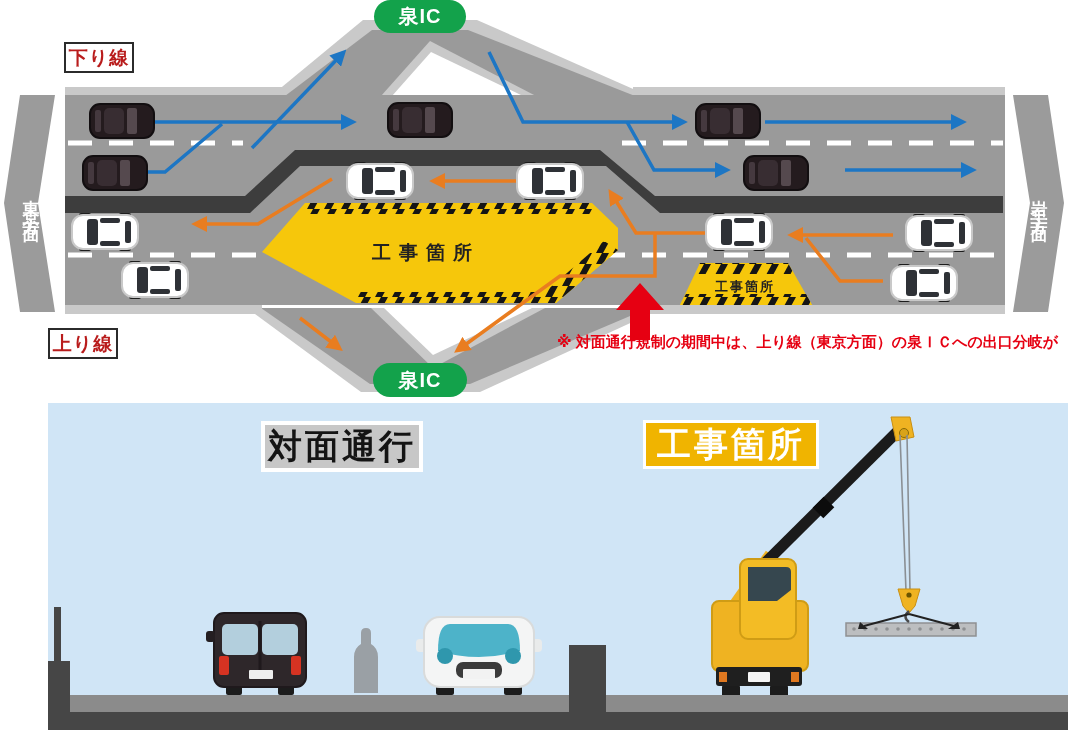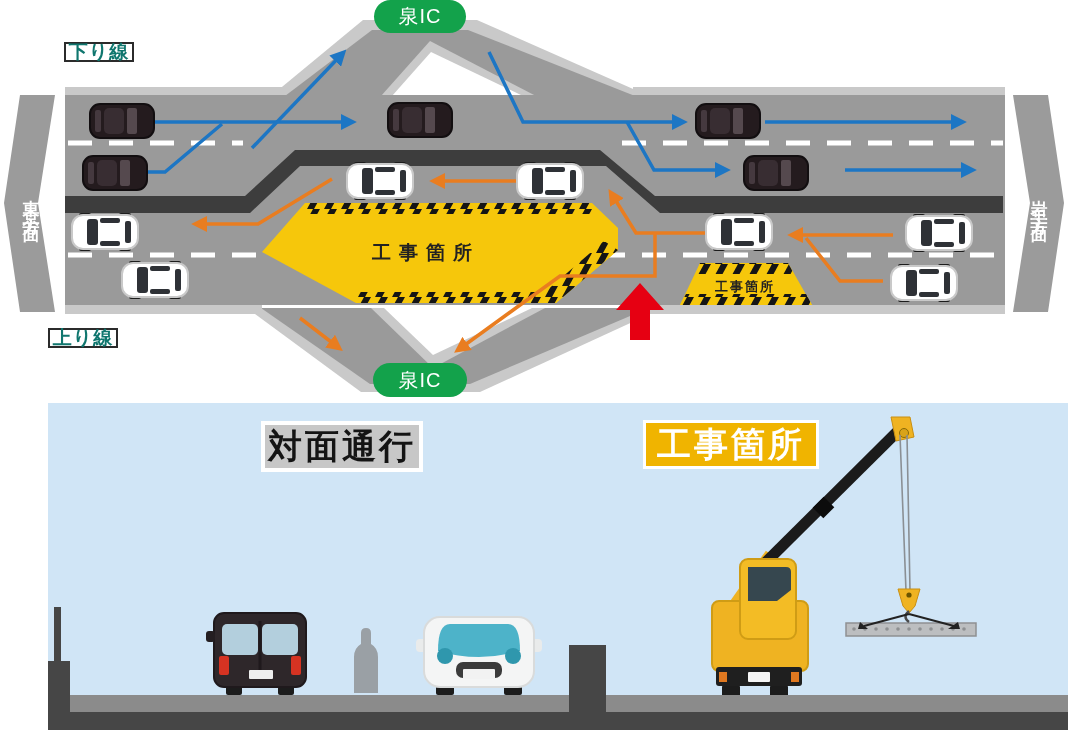--- a/index.html
+++ b/index.html
@@ -2,23 +2,23 @@
 <html><head>
 <meta charset="utf-8">
 <style>
   html,body{margin:0;padding:0;background:#fff;}
   .stage{position:relative;width:1068px;height:730px;overflow:hidden;
          font-family:"Liberation Sans","DejaVu Sans",sans-serif;}
   .top-diagram{position:absolute;left:0;top:0;width:1068px;height:403px;background:#ffffff;}
   .bottom-scene{position:absolute;left:0;top:403px;width:1068px;height:327px;background:#d0e5f6;margin-left:48px;}
   .top-diagram svg,.bottom-scene svg{position:absolute;left:0;top:0;display:block;}
   .lbl{position:absolute;box-sizing:border-box;}
-  .line-badge{width:70px;height:20px;background:#fff;border:2px solid #2b2b2b;
-      color:#0f766e;font-size:19px;font-weight:600;display:flex;align-items:center;justify-content:center;letter-spacing:1px;}
-  .ic-badge{background:#13a24b;color:#fff;border-radius:17px;font-size:20px;font-weight:400;
+  .line-badge{width:70px;height:31px;background:#fff;border:2px solid #2b2b2b;
+      color:#b91c1c;font-size:19px;font-weight:600;display:flex;align-items:center;justify-content:center;letter-spacing:1px;}
+  .ic-badge{background:#13a24b;color:#fff;border-radius:17px;font-size:20px;font-weight:700;
       display:flex;align-items:center;justify-content:center;letter-spacing:1px;}
   .dir-label{color:#fff;font-size:17px;font-weight:600;writing-mode:vertical-rl;text-orientation:upright;
       letter-spacing:9px;display:flex;align-items:center;justify-content:center;}
   .zone-label{color:#222;font-weight:600;text-align:center;}
   .note{color:#e60012;font-weight:bold;font-size:15px;white-space:nowrap;}
   .big-sign{display:flex;align-items:center;justify-content:center;font-weight:bold;letter-spacing:3px;}
   .sign-gray{background:#c7c7c7;border:4px solid #ffffff;color:#141414;font-size:34px;}
   .sign-yellow{background:#f0b400;border:3px solid #ffffff;color:#ffffff;font-size:34px;}
 </style>
 </head>
@@ -146,20 +146,21 @@
     </svg>
 
     <div class="lbl line-badge" style="left:64px;top:42px;">下り線</div>
     <div class="lbl line-badge" style="left:48px;top:328px;">上り線</div>
     <div class="lbl ic-badge" style="left:374px;top:0;width:92px;height:33px;">泉IC</div>
     <div class="lbl ic-badge" style="left:373px;top:363px;width:94px;height:34px;">泉IC</div>
     <div class="lbl dir-label" style="left:6px;top:97px;width:50px;height:213px;">東京方面</div>
     <div class="lbl dir-label" style="left:1014px;top:97px;width:50px;height:213px;">岩手方面</div>
     <div class="lbl zone-label" style="left:341px;top:240px;width:170px;font-size:19px;letter-spacing:8px;">工事箇所</div>
     <div class="lbl zone-label" style="left:701px;top:278px;width:88px;font-size:13px;letter-spacing:2px;">工事箇所</div>
+    <div class="lbl note" style="left:557px;top:333px;">※ 対面通行規制の期間中は、上り線（東京方面）の泉ＩＣへの出口分岐が</div>
   </div>
 
   <div class="bottom-scene">
     <svg width="1068" height="327" viewBox="0 0 327" style="width:1068px;height:327px">
       <rect x="0" y="0" width="1068" height="327" fill="#d0e5f6"></rect>
 
       <g>
         <line x1="670" y1="228" x2="724" y2="152" stroke="#efb322" stroke-width="15"></line>
         <line x1="714" y1="163" x2="853" y2="25" stroke="#1b1b1b" stroke-width="11"></line>
         <line x1="770" y1="110" x2="781" y2="99" stroke="#0c0c0c" stroke-width="15"></line>

